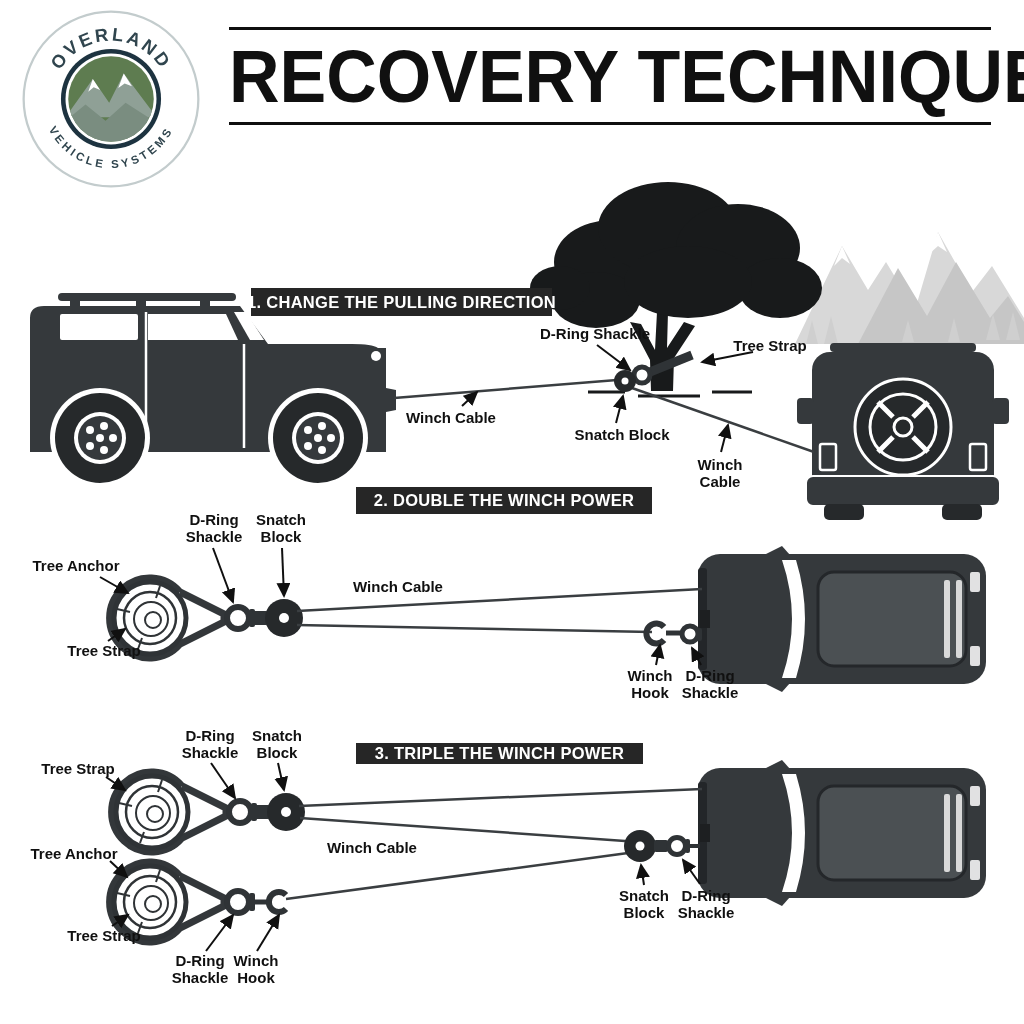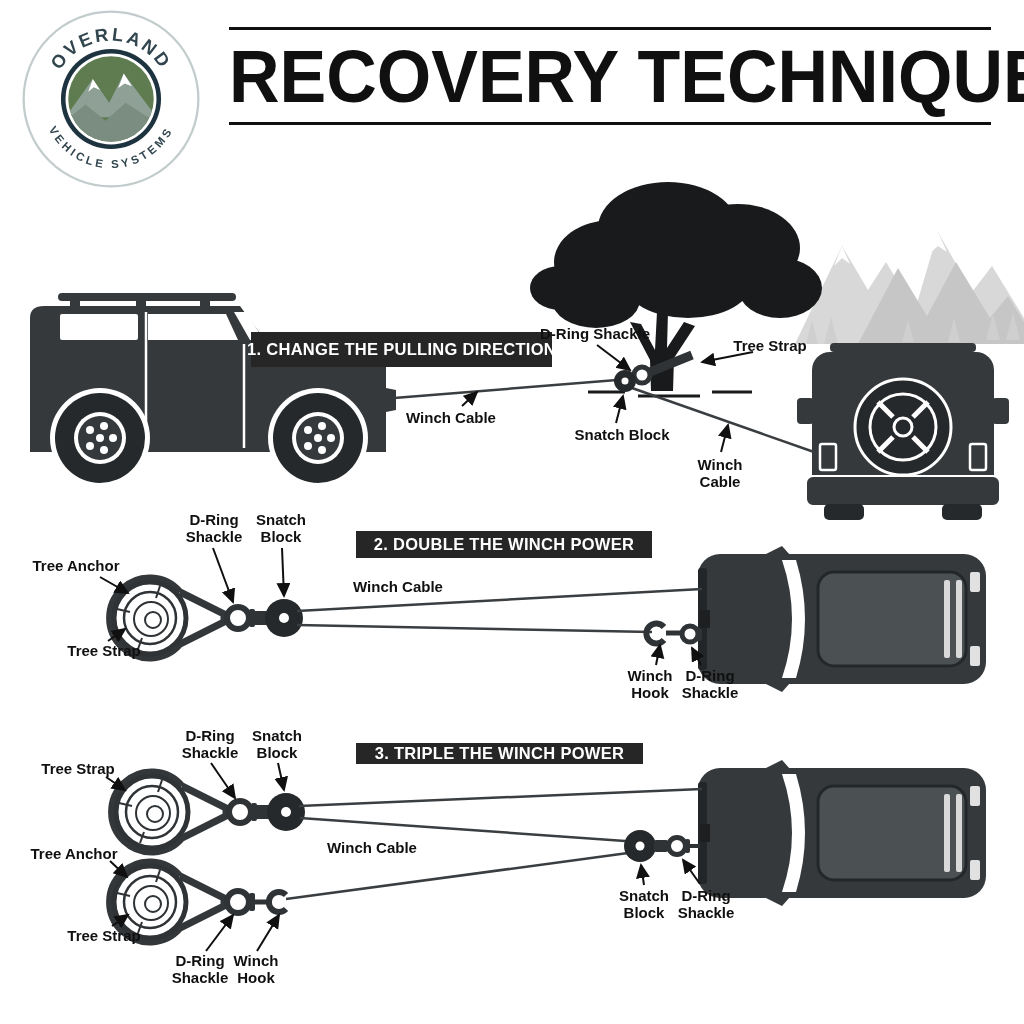--- a/index.html
+++ b/index.html
@@ -241,22 +241,22 @@
         <path d="M 114,72 L 123,86 L 115,83 L 108,88 Z" fill="#ffffff"></path>
         <path d="M 50,147 L 50,124 L 72,106 L 94,124 L 116,104 L 150,126 L 150,147 Z" fill="#7a8d80"></path>
       </g>
     </svg>
   </div>
 
   <div class="title-block">
     <span class="title-text">RECOVERY TECHNIQUES</span>
   </div>
 
-  <div class="banner" style="left:251px;top:288px;width:301px;height:35px;margin-top:44px;">1. CHANGE THE PULLING DIRECTION</div>
-  <div class="banner" style="left:356px;top:531px;width:296px;height:27px;">2. DOUBLE THE WINCH POWER</div>
+  <div class="banner" style="left:251px;top:288px;width:301px;height:28px;">1. CHANGE THE PULLING DIRECTION</div>
+  <div class="banner" style="left:356px;top:487px;width:296px;height:27px;">2. DOUBLE THE WINCH POWER</div>
   <div class="banner" style="left:356px;top:743px;width:287px;height:21px;">3. TRIPLE THE WINCH POWER</div>
 
   <div class="lbl" style="left:528px;top:325px;width:134px;">D-Ring Shackle</div>
   <div class="lbl" style="left:728px;top:337px;width:84px;">Tree Strap</div>
   <div class="lbl" style="left:405px;top:409px;width:92px;">Winch Cable</div>
   <div class="lbl" style="left:574px;top:426px;width:96px;">Snatch Block</div>
   <div class="lbl" style="left:692px;top:456px;width:56px;">Winch Cable</div>
 
   <div class="lbl" style="left:182px;top:511px;width:64px;">D-Ring Shackle</div>
   <div class="lbl" style="left:251px;top:511px;width:60px;">Snatch Block</div>

